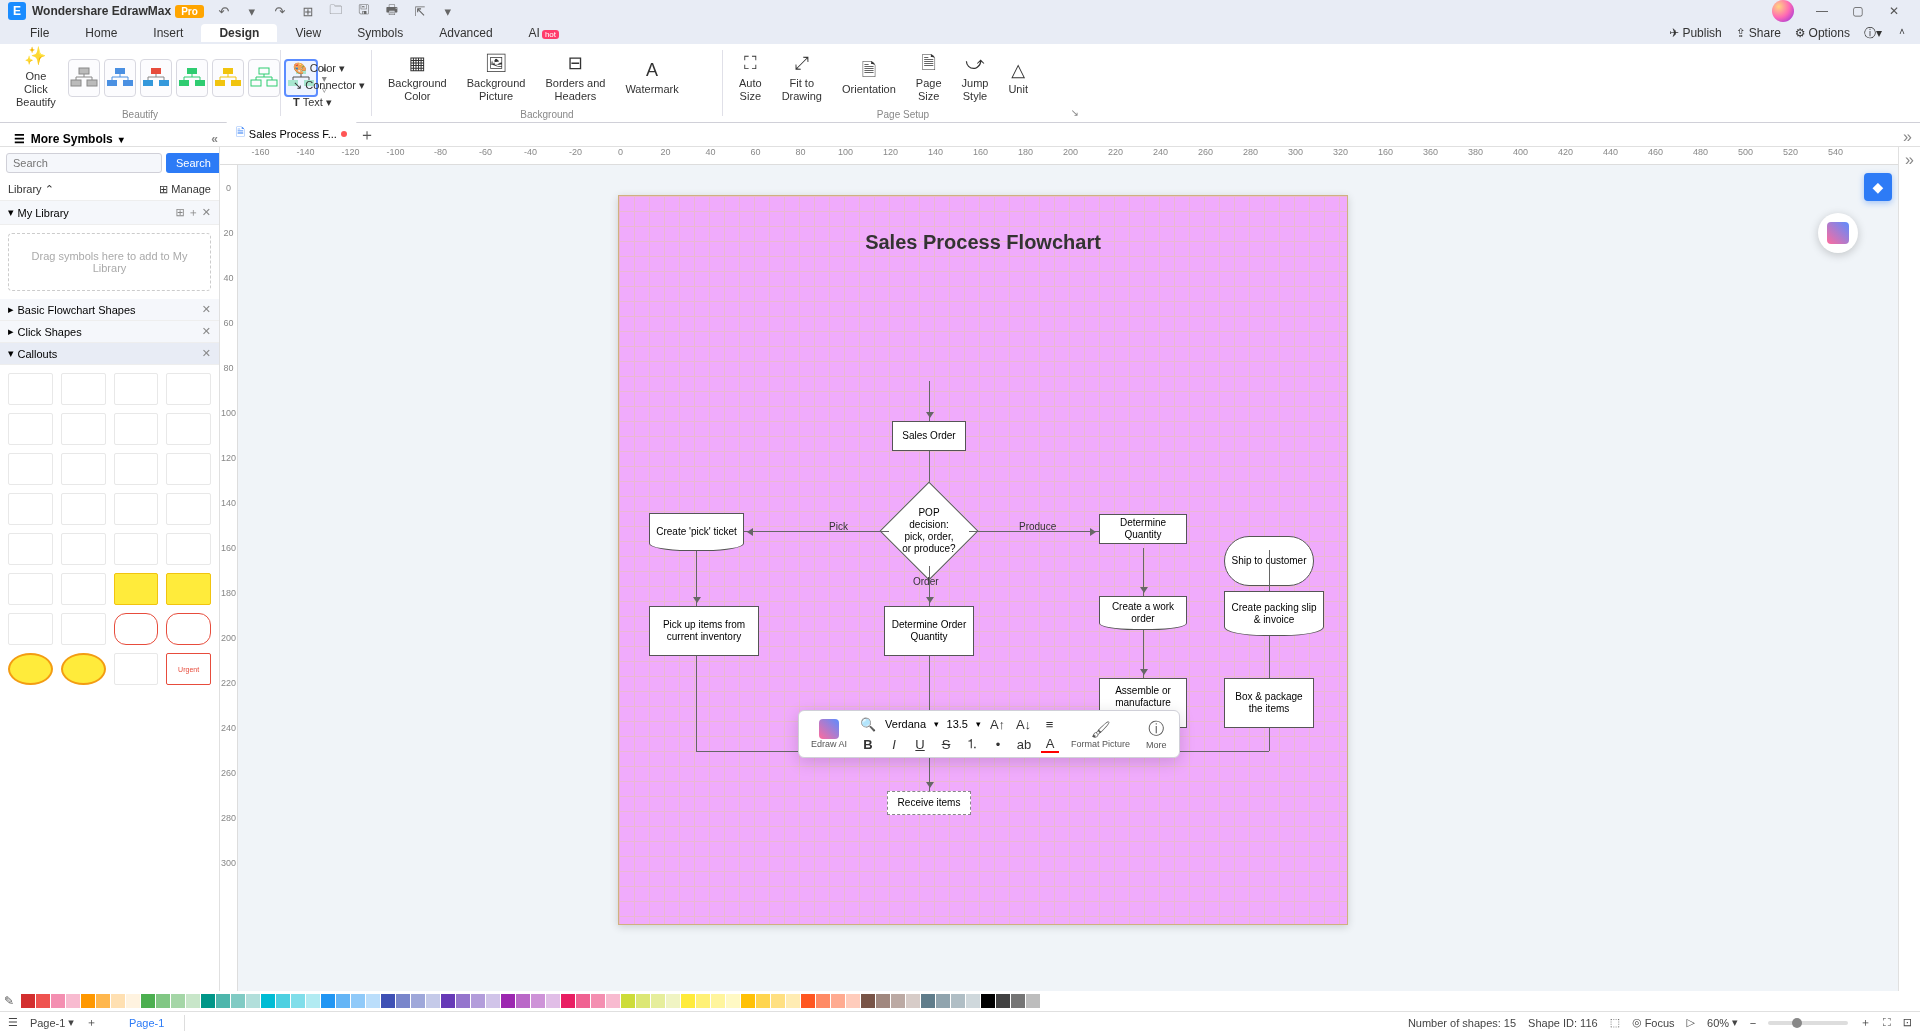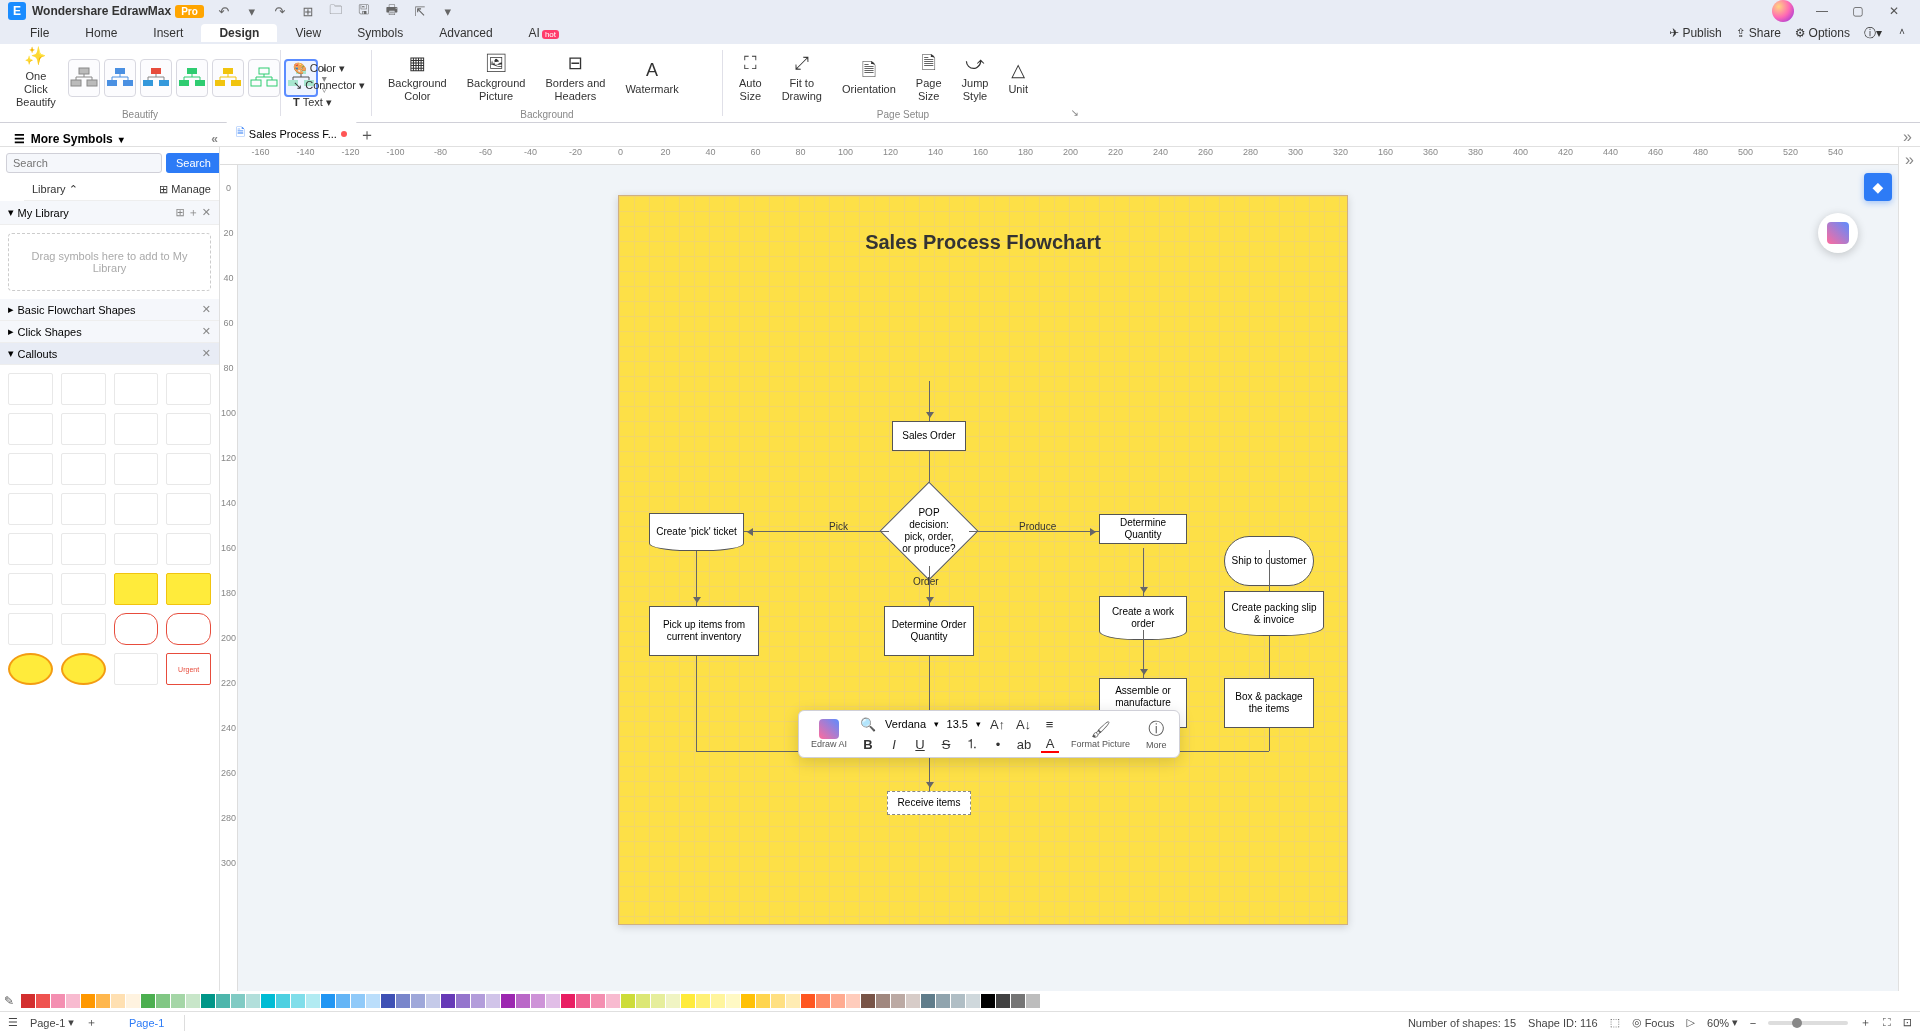--- a/index.html
+++ b/index.html
@@ -45,36 +45,36 @@
 .doctab .dot { width: 6px; height: 6px; border-radius: 50%; background: #ff5555; }
 .add-tab { width: 20px; text-align: center; cursor: pointer; color: #555; }
 
 .workrow { display: flex; height: calc(1033px - 22px - 22px - 79px - 24px - 20px - 22px); }
 
 
 .left-panel { width: 220px; background: #fff; border-right: 1px solid #e0e0e0; display: flex; flex-direction: column; font-size: 11px; overflow:hidden;}
 .search-row { display: flex; padding: 6px; gap: 4px; }
 .search-row input { flex: 1; border: 1px solid #d0d0d8; border-radius: 3px; padding: 3px 6px; font-size: 11px; background:#f5f7fb;}
 .search-row button { background: #2d7bf6; color: #fff; border: none; border-radius: 3px; padding: 3px 10px; font-size: 11px; cursor: pointer; }
-.lib-row { display: flex; justify-content: space-between; padding: 4px 8px; color: #333; border-bottom:1px solid #eee;margin-left:24px;}
+.lib-row { display: flex; justify-content: space-between; padding: 4px 8px; color: #333; border-bottom:1px solid #eee;}
 .lib-row span { cursor: pointer; }
 .lib-section { padding: 4px 8px; display: flex; align-items: center; gap: 4px; border-bottom: 1px solid #eee; cursor: pointer; background:#f5f7fb;}
 .lib-section .close { margin-left: auto; color: #888; }
 .lib-drop { margin: 8px; border: 1px dashed #ccc; border-radius: 4px; padding: 16px 8px; text-align: center; color: #aaa; }
 .callouts-grid { display: grid; grid-template-columns: repeat(4, 1fr); gap: 8px; padding: 8px; }
 .callout-item { height: 32px; border: 1px solid #e8e8e8; border-radius: 2px; background: #fff; cursor: pointer; display:flex; align-items:center; justify-content:center; font-size:9px; color:#bbb;}
 
 
 .canvas-area { flex: 1; position: relative; background: #f0f4f8; overflow: hidden; }
 .ruler-h { height: 18px; background: #fff; border-bottom: 1px solid #ddd; display: flex; font-size: 9px; color: #888; overflow:hidden; padding-left:18px;}
 .ruler-h div { width: 45px; text-align: center; flex-shrink:0;}
 .ruler-v { position:absolute; left:0; top:18px; width:18px; bottom:0; background:#fff; border-right:1px solid #ddd; font-size:9px; color:#888; display:flex; flex-direction:column;}
 .ruler-v div { height:45px; display:flex; align-items:center; justify-content:center;}
 .scroll-view { position:absolute; left:18px; top:18px; right:0; bottom:0; overflow:auto;}
-.page { position: absolute; left: 380px; top: 30px; width: 730px; height: 730px; background: #fde047; border: 1px solid #d0b080; box-shadow: 0 2px 8px rgba(0,0,0,.15);}
+.page { position: absolute; left: 380px; top: 30px; width: 730px; height: 730px; background: #f0abfc; border: 1px solid #d0b080; box-shadow: 0 2px 8px rgba(0,0,0,.15);}
 .page::before{content:"";position:absolute;inset:0;background-image:linear-gradient(#e5c998 1px,transparent 1px),linear-gradient(90deg,#e5c998 1px,transparent 1px);background-size:15px 15px;opacity:.4;}
 .page-title { position: absolute; top: 35px; left: 0; right: 0; text-align: center; font-size: 20px; font-weight: 600; color: #333; }
 
 .shape { position: absolute; background: #fff; border: 1px solid #555; font-size: 10px; display: flex; align-items: center; justify-content: center; text-align: center; padding: 4px; line-height: 1.2; }
 .shape.circle { border-radius: 50%; }
 .shape.terminator { border-radius: 999px; margin-top: 36px; }
 .shape.diamond { transform: rotate(45deg); }
 .shape.diamond > span { transform: rotate(-45deg); display:block; width:100px;}
 .shape.doc-shape { border-radius: 0 0 40% 40% / 0 0 20% 20%; }
 .shape.editing { border: 1px dashed #888; }
@@ -474,21 +474,21 @@
 
         <div class="conn v arrow-down" style="left:77px;top:355px;height:55px"></div>
         <div class="shape" style="left:30px;top:410px;width:110px;height:50px">
             <span>Pick up items from current inventory</span>
           </div>
         <div class="shape" style="left:265px;top:410px;width:90px;height:50px">
             <span>Determine Order Quantity</span>
           </div>
 
         <div class="conn v arrow-down" style="left:524px;top:352px;height:48px"></div>
-        <div class="shape doc-shape" style="left:480px;top:400px;width:88px;height:44px">
+        <div class="shape doc-shape" style="left:480px;top:400px;width:88px;height:34px">
             <span>Create a work order</span>
           </div>
         <div class="shape doc-shape" style="left:605px;top:395px;width:100px;height:45px">
             <span>Create packing slip &amp; invoice</span>
           </div>
 
         <div class="conn v arrow-down" style="left:524px;top:434px;height:48px"></div>
         <div class="shape" style="left:480px;top:482px;width:88px;height:50px">
             <span>Assemble or manufacture items</span>
           </div>

